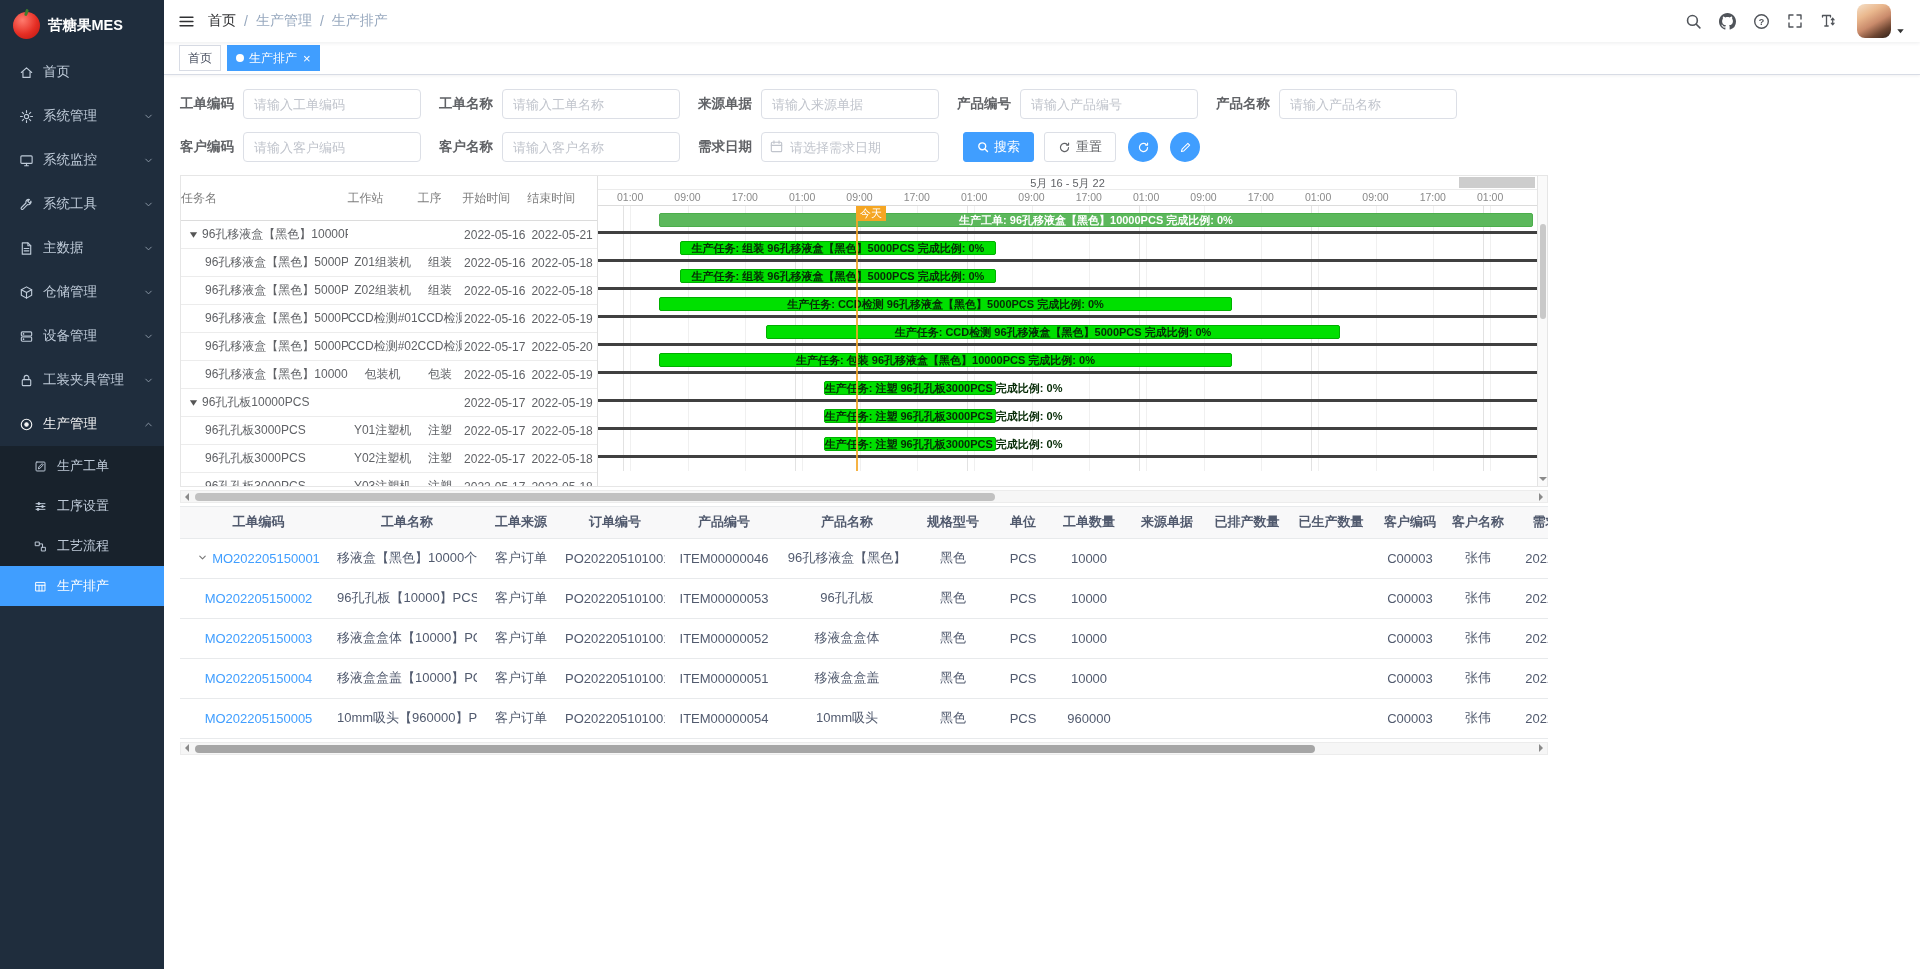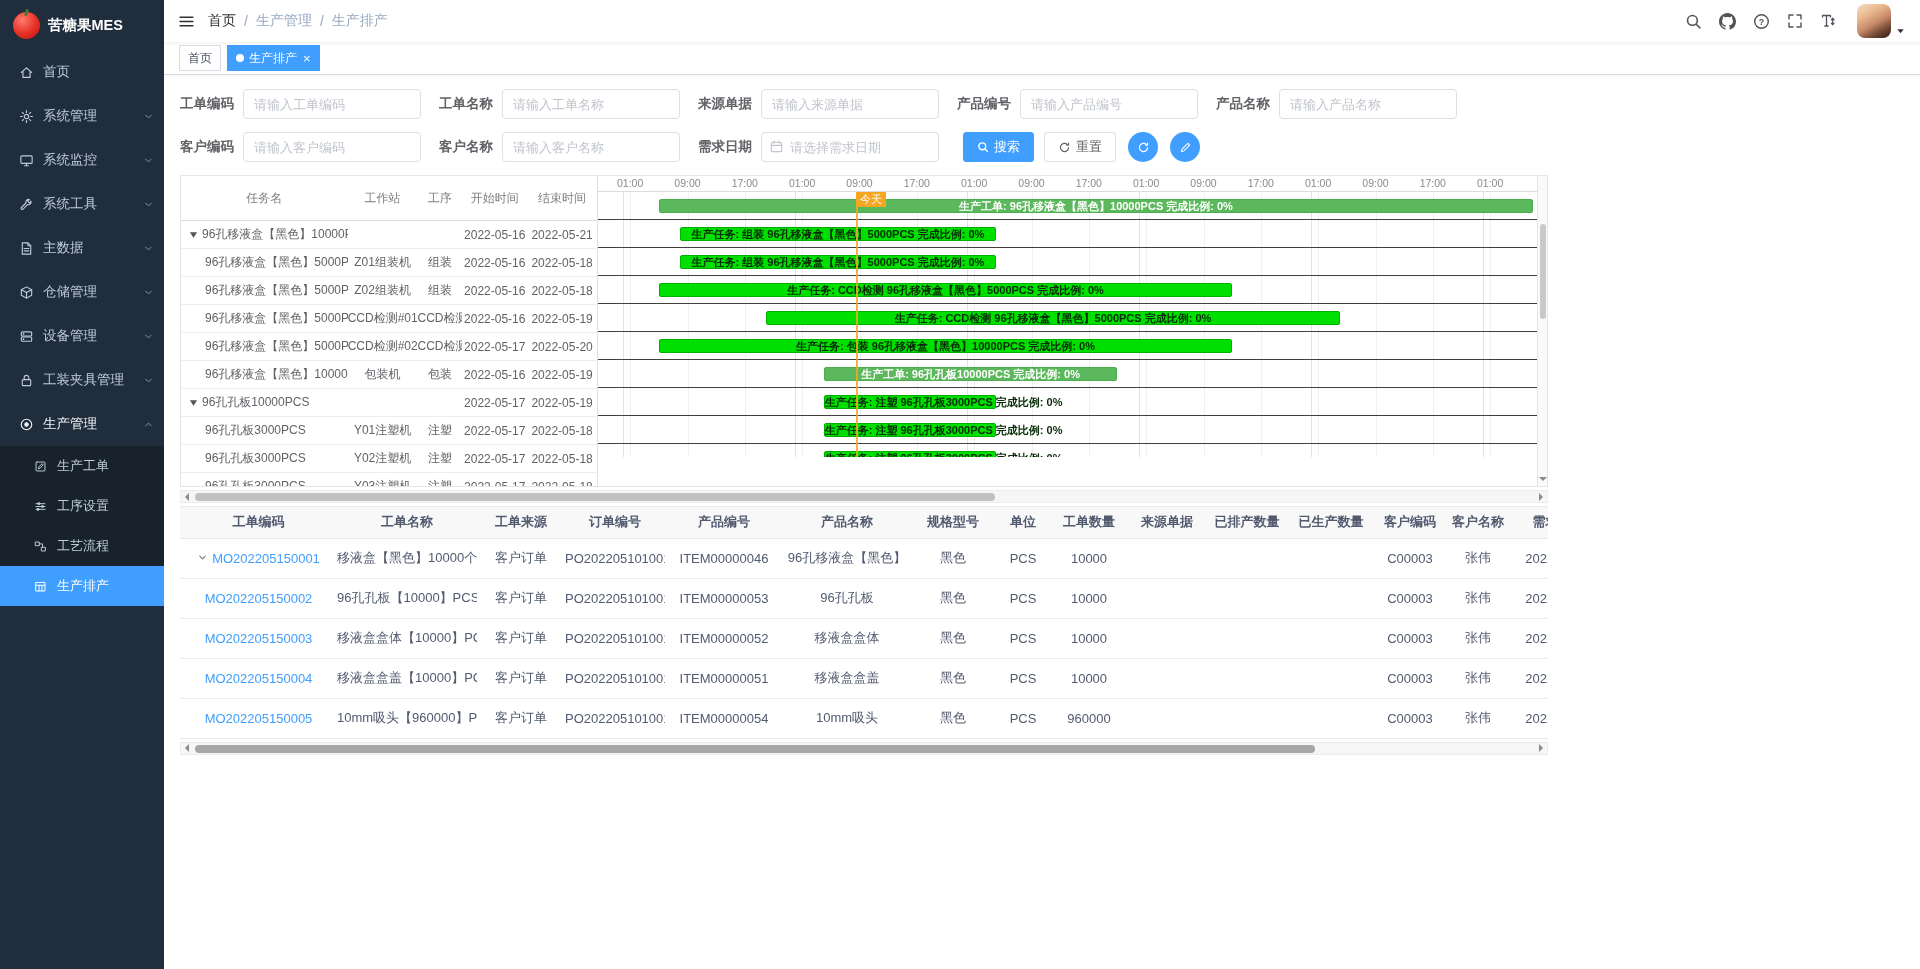--- a/index.html
+++ b/index.html
@@ -56,41 +56,41 @@
 .f-date input{padding-left:28px}
 .f-date .cal{position:absolute;left:8px;top:7px;color:#c0c4cc;display:inline-flex}
 .btn{display:inline-flex;align-items:center;gap:5px;height:30px;padding:0 13px;border-radius:3px;border:1px solid transparent;font-size:13px;cursor:pointer;font-family:inherit}
 .btn.primary{background:var(--accent);border-color:var(--accent);color:#fff;margin-left:6px}
 .btn.plain{background:#fff;border-color:#dcdfe6;color:#606266;margin-left:10px}
 .btn.circle{width:30px;height:30px;padding:0;justify-content:center;border-radius:50%;background:var(--accent);color:#fff;margin-left:12px}
 
 .gantt-wrap{width:1368px;display:flex;border:1px solid #e6e6e6;margin-top:2px;background:#fff}
 .gantt-grid{width:417px;flex-shrink:0;border-right:1px solid #e0e0e0}
 .gg-header{display:flex;height:45px;align-items:center;border-bottom:1px solid #dcdcdc;color:#7d7d7d;font-size:12px}
-.gg-header div{text-align:center}
+.gg-header div{}
 .gg-body{height:265px;overflow:hidden}
 .gg-row{display:flex;height:28px;align-items:center;border-bottom:1px solid #ececec;font-size:12px;color:#606266;cursor:pointer}
 .gg-name{width:167px;display:flex;align-items:center;white-space:nowrap;overflow:hidden;padding-left:24px}
 .gg-row.parent .gg-name{padding-left:8px;gap:4px}
 .tri-ico{display:inline-flex;color:#555;flex-shrink:0}
 .gg-ws{width:70px;text-align:center;white-space:nowrap;overflow:hidden}
 .gg-proc{width:45px;text-align:center;white-space:nowrap;overflow:hidden}
 .gg-st,.gg-et{width:65px;text-align:center;white-space:nowrap}
 .gg-et{width:70px}
 .gantt-timeline{width:941px;position:relative;overflow:hidden}
 .gt-week{height:14px;line-height:14px;text-align:center;font-size:11px;color:#606266;border-bottom:1px solid #ebebeb;position:relative}
 .gt-week-block{position:absolute;left:861px;width:76px;top:1px;bottom:1px;background:#cdcdcd}
 .gt-days{height:15px;position:relative;border-bottom:1px solid #ebebeb;font-size:11px;color:#606266}
 .gt-day{position:absolute;top:0;height:15px;line-height:15px;text-align:center;border-right:1px solid #e3e3e3}
 .gt-hours{height:16px;position:relative;border-bottom:1px solid #dcdcdc;font-size:10.5px;color:#8a8a8a}
 .gt-hour{position:absolute;top:1px;width:40px;text-align:center}
 .gt-body{position:relative;height:265px;overflow:hidden}
 .tick{position:absolute;top:0;bottom:0;width:1px;background:#f0f0f0}
 .tick.day{background:#e2e2e2}
-.gt-row{height:28px;border-bottom:1px solid #404040;position:relative}
+.gt-row{height:28px;border-bottom:3px solid #404040;position:relative}
 .bar{position:absolute;top:7px;height:14px;line-height:13px;border-radius:2px;font-size:11px;font-weight:bold;text-align:center;white-space:nowrap;cursor:pointer}
 .bar.task{background:var(--task-bar);border:1px solid var(--task-bar-border);color:#062b06}
 .bar.workorder{background:var(--workorder-bar);border:1px solid var(--workorder-bar-border);color:#fff;overflow:hidden}
 .today-line{position:absolute;top:0;bottom:0;width:2px;background:var(--today-marker);opacity:.85}
 .today-label{position:absolute;top:0;width:30px;height:15px;line-height:15px;background:var(--today-marker);color:#fff;font-size:11px;text-align:center}
 .gantt-vscroll{width:10px;border-left:1px solid #e4e4e4;background:#fafafa;position:relative;cursor:pointer}
 .gv-thumb{position:absolute;top:48px;left:2px;width:6px;height:95px;background:#c9c9c9;border-radius:3px}
 .gv-arrow{position:absolute;bottom:2px;left:1px}
 
 .hscroll{width:1368px;height:13px;background:#f6f6f6;border:1px solid #ececec;display:flex;align-items:center;margin-top:3px;cursor:pointer}
@@ -536,20 +536,24 @@
                   <span>96孔孔板3000PCS</span>
                 </div>
     <div class="gg-ws">Y03注塑机</div>
     <div class="gg-proc">注塑</div>
     <div class="gg-st">2022-05-17</div>
     <div class="gg-et">2022-05-18</div>
               </div>
             </div>
         </div>
         <div class="gantt-timeline">
+          <div class="gt-week">
+            <span>5月 16 - 5月 22</span>
+            <i class="gt-week-block"></i>
+          </div>
           <div class="gt-hours" id="gt-hours">
               <span class="gt-hour" style="left:12.166666666666664px">01:00</span>
               <span class="gt-hour" style="left:69.5px">09:00</span>
               <span class="gt-hour" style="left:126.83333333333334px">17:00</span>
               <span class="gt-hour" style="left:184.16666666666669px">01:00</span>
               <span class="gt-hour" style="left:241.5px">09:00</span>
               <span class="gt-hour" style="left:298.83333333333337px">17:00</span>
               <span class="gt-hour" style="left:356.1666666666667px">01:00</span>
               <span class="gt-hour" style="left:413.5px">09:00</span>
               <span class="gt-hour" style="left:470.83333333333337px">17:00</span>
@@ -594,23 +598,20 @@
     <div class="bar task" style="left:82.33333333333334px;width:315.33333333333337px">生产任务: 组装 96孔移液盒【黑色】5000PCS 完成比例: 0%</div>
               </div>
               <div class="gt-row">
     <div class="bar task" style="left:60.833333333333336px;width:573.3333333333334px">生产任务: CCD检测 96孔移液盒【黑色】5000PCS 完成比例: 0%</div>
               </div>
               <div class="gt-row">
     <div class="bar task" style="left:168.33333333333334px;width:573.3333333333334px">生产任务: CCD检测 96孔移液盒【黑色】5000PCS 完成比例: 0%</div>
               </div>
               <div class="gt-row">
     <div class="bar task" style="left:60.833333333333336px;width:573.3333333333334px">生产任务: 包装 96孔移液盒【黑色】10000PCS 完成比例: 0%</div>
-              </div>
-              <div class="gt-row">
-    <div class="bar workorder" style="left:225.66666666666669px;width:293.8333333333333px">生产工单: 96孔孔板10000PCS 完成比例: 0%</div>
               </div>
               <div class="gt-row">
     <div class="bar task" style="left:225.66666666666669px;width:172px">生产任务: 注塑 96孔孔板3000PCS 完成比例: 0%</div>
               </div>
               <div class="gt-row">
     <div class="bar task" style="left:225.66666666666669px;width:172px">生产任务: 注塑 96孔孔板3000PCS 完成比例: 0%</div>
               </div>
               <div class="gt-row">
     <div class="bar task" style="left:225.66666666666669px;width:172px">生产任务: 注塑 96孔孔板3000PCS 完成比例: 0%</div>
               </div>

